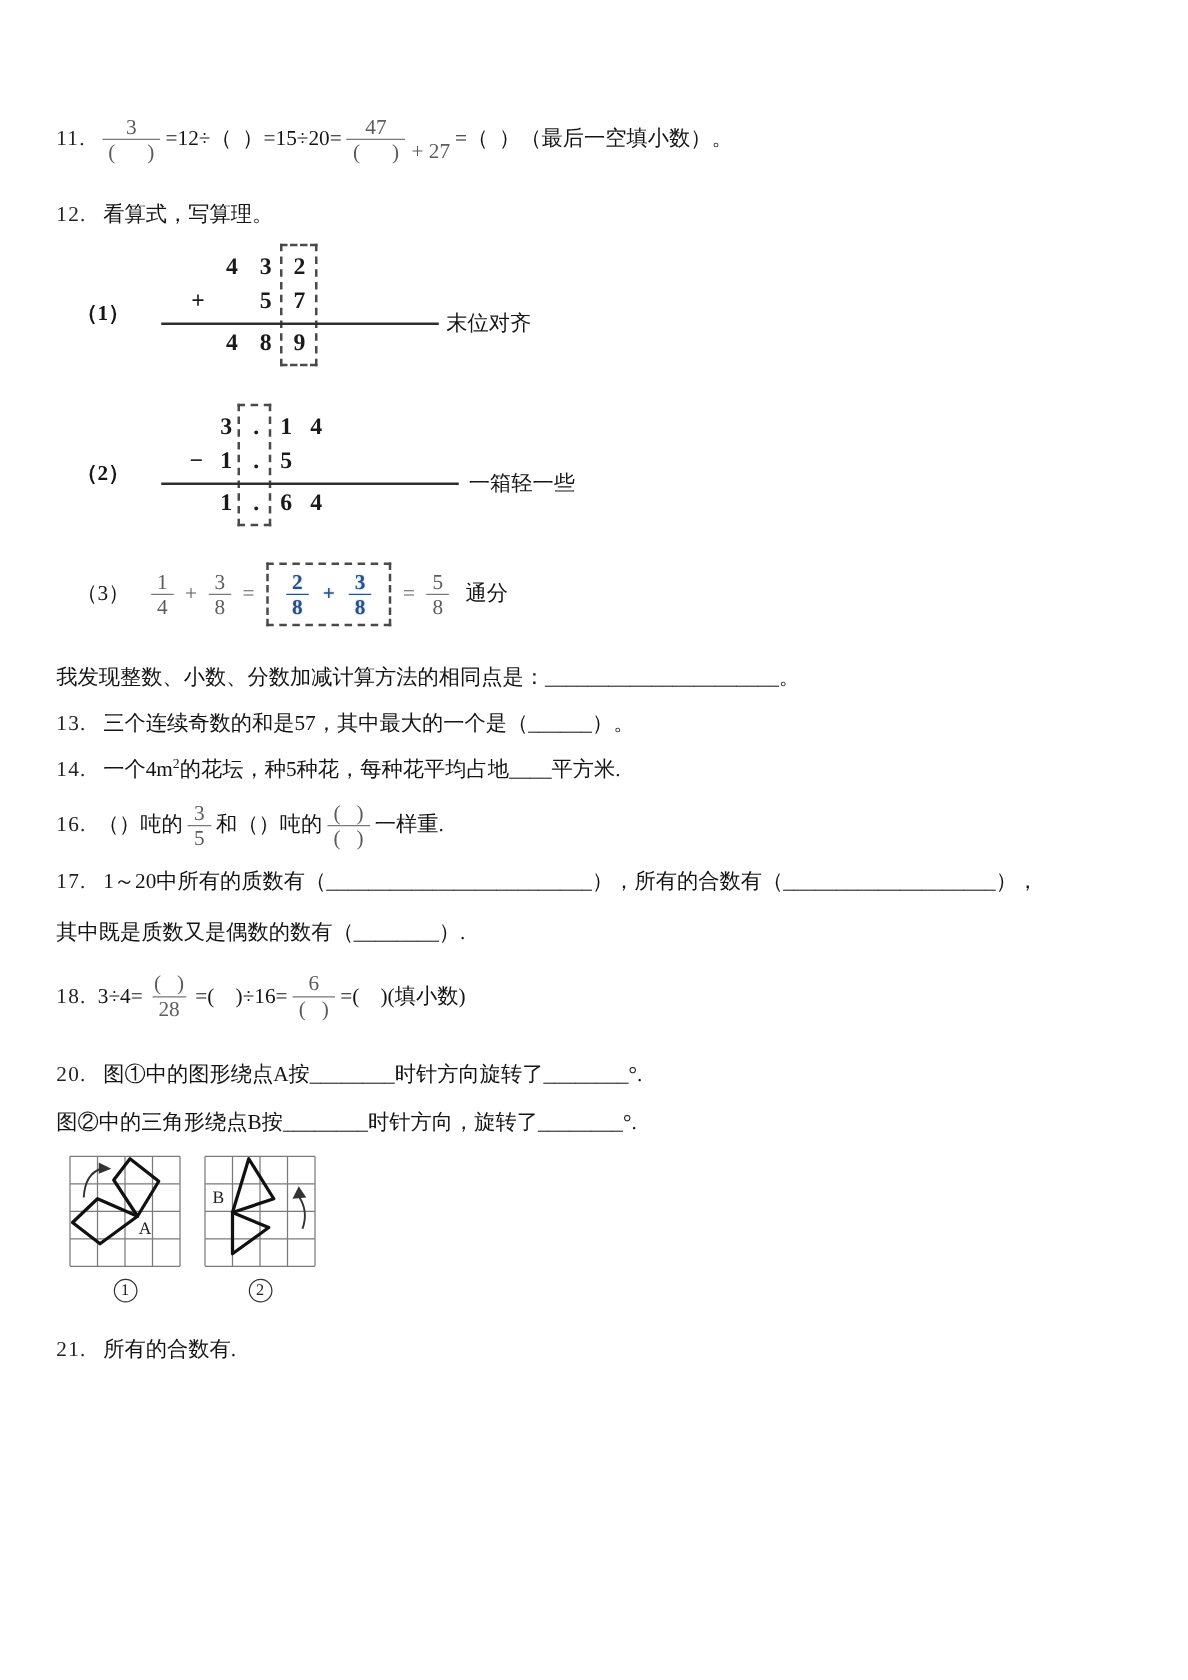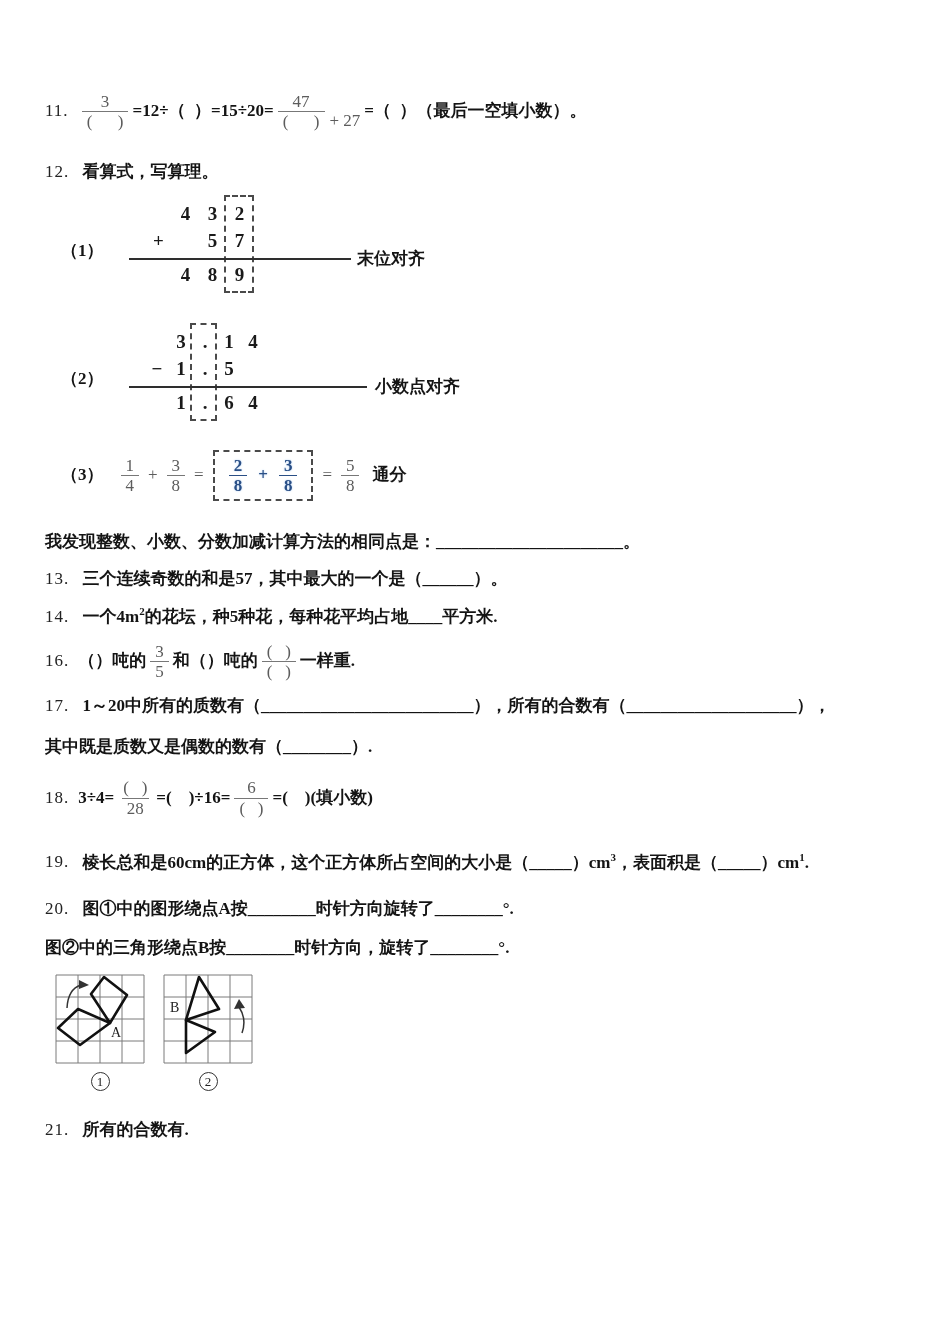--- a/index.html
+++ b/index.html
@@ -4,21 +4,21 @@
 <style>
   *{box-sizing:border-box;margin:0;padding:0;}
   html,body{background:#ffffff;}
   body{width:950px;height:1344px;overflow:hidden;}
   .page{
     width:950px;height:1344px;
     padding:92px 40px 0 45px;
     font-family:"Liberation Serif","DejaVu Serif",serif;
     color:#151515;font-size:17px;line-height:1.35;
   }
-  .btxt{font-weight:bold;color:#141414;}
+  .btxt{font-weight:normal;color:#141414;}
   .qno{font-weight:normal;color:#222;margin-right:9px;letter-spacing:1px;}
   .math{font-family:"Liberation Serif","DejaVu Serif",serif;color:#5c5c5c;font-weight:normal;}
   
   .frac{display:inline-flex;flex-direction:column;align-items:center;vertical-align:middle;line-height:1.12;margin:0 4px;font-size:17px;}
   .frac .num{display:block;padding:0 5px;text-align:center;}
   .frac .den{display:block;padding:0 5px;border-top:1.4px solid #777;text-align:center;}
   .flexline{display:flex;align-items:center;}
   .low{display:inline-block;transform:translateY(10px);margin:0 4px 0 1px;}
   
   .arith{position:relative;height:92px;}
@@ -28,21 +28,21 @@
   .arow3{margin-top:7px;}
   .acell{display:inline-block;text-align:center;font-weight:bold;font-size:19px;height:27px;line-height:27px;color:#1a1a1a;}
   .a1 .acell{width:27px;}
   .a2 .acell{width:24px;}
   .dashbox{position:absolute;top:-5px;bottom:-5px;border:2px dashed #4a4a4a;}
   .a1 .dashbox{left:79px;width:30px;}
   .a2 .dashbox{left:45px;width:27px;}
   .arule{position:absolute;top:58px;height:2px;background:#2e2e2e;}
   .a1 .arule{left:84px;width:222px;}
   .a2 .arule{left:84px;width:238px;}
-  .anote{position:absolute;top:48px;font-weight:bold;}
+  .anote{position:absolute;top:48px;font-weight:normal;}
   .a1 .anote{left:312px;}
   .a2 .anote{left:330px;}
   
   .p3{display:flex;align-items:center;gap:5px;padding-left:16px;}
   .dashinline{display:inline-flex;align-items:center;border:2px dashed #4a4a4a;padding:4px 10px;gap:7px;margin:0 4px;}
   .blue{color:#2a4f86;font-weight:bold;text-shadow:0 0 2px #a9c9ee;}
   .blue .den{border-top:1.6px solid #2a4f86;}
   .op{font-size:17px;}
   
   .figs{display:flex;gap:14px;padding-left:8px;}
@@ -123,21 +123,21 @@
       <div class="arow arow3">
         <span class="acell"></span>
         <span class="acell">1</span>
         <span class="acell">.</span>
         <span class="acell">6</span>
         <span class="acell">4</span>
       </div>
       <div class="dashbox"></div>
     </div>
     <div class="arule"></div>
-    <span class="anote">小数点对齐</span>
+    <span class="anote">一箱轻一些</span>
   </div>
 
   <div class="p3" style="margin-bottom:30px;">
     <span class="btxt" style="margin-right:8px;">（3）</span>
     <span class="frac math">
       <span class="num">1</span>
       <span class="den">4</span>
     </span>
     <span class="math op">+</span>
     <span class="frac math">
@@ -208,24 +208,20 @@
       <span class="den">28</span>
     </span>
     <span class="btxt">=(&nbsp;&nbsp;&nbsp;&nbsp;)÷16=</span>
     <span class="frac math">
       <span class="num">6</span>
       <span class="den">(&nbsp;&nbsp;&nbsp;)</span>
     </span>
     <span class="btxt">=(&nbsp;&nbsp;&nbsp;&nbsp;)(填小数)</span>
   </div>
 
-  <div style="margin-bottom:24px;">
-    <span class="qno">19.</span>
-    <span class="btxt">棱长总和是60cm的正方体，这个正方体所占空间的大小是（_____）cm</span><sup class="btxt">3</sup><span class="btxt">，表面积是（_____）cm</span><sup class="btxt">1</sup><span class="btxt">.</span>
-  </div>
 
   <div style="margin-bottom:16px;">
     <span class="qno">20.</span>
     <span class="btxt">图①中的图形绕点A按________时针方向旋转了________°.</span>
   </div>
   <div style="margin-bottom:12px;">
     <span class="btxt">图②中的三角形绕点B按________时针方向，旋转了________°.</span>
   </div>
 
   <div class="figs" style="margin-bottom:26px;">

